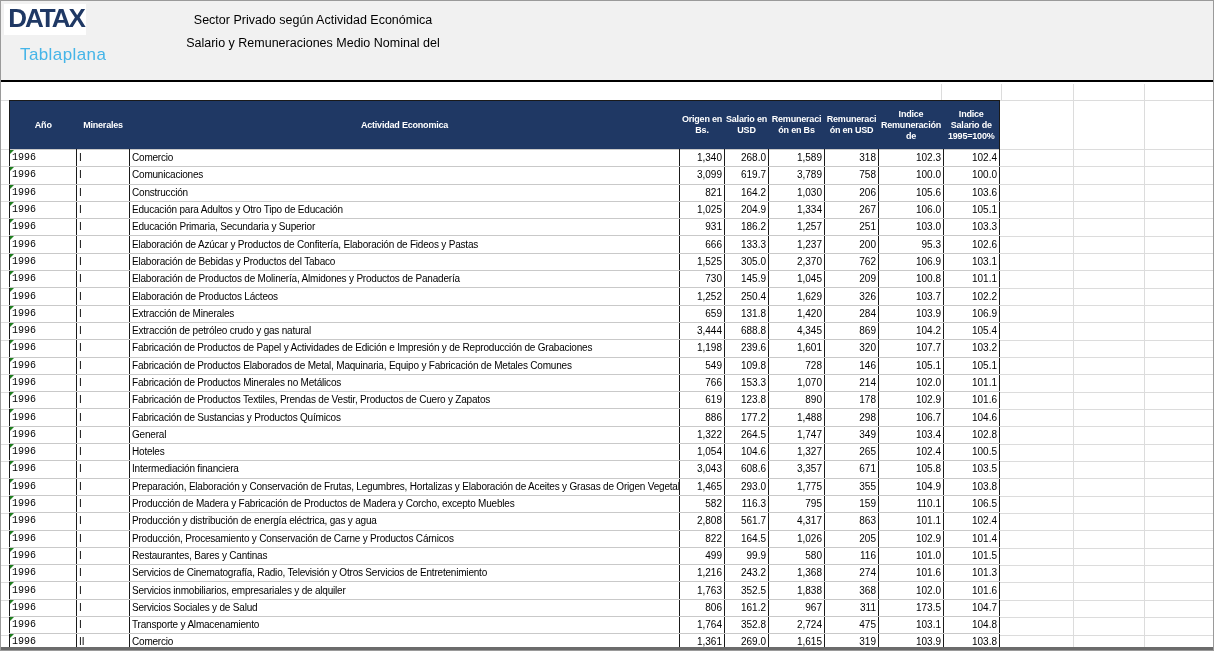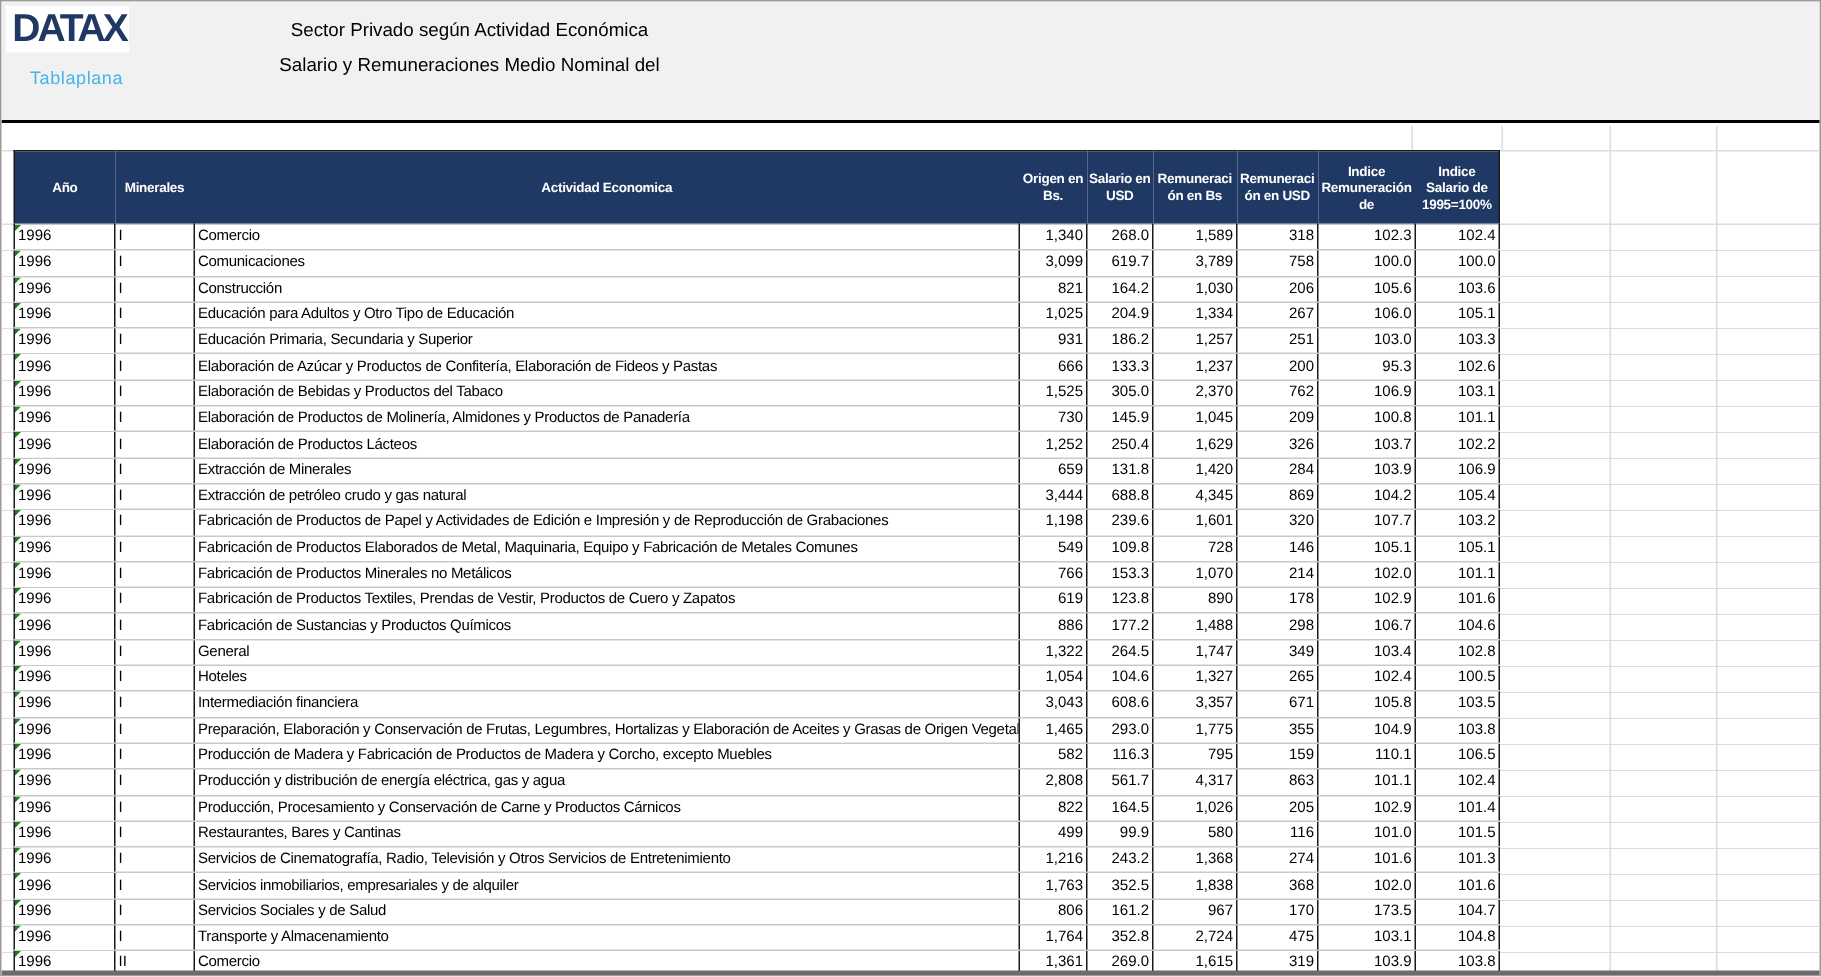--- a/index.html
+++ b/index.html
@@ -21,21 +21,21 @@
     position:absolute; left:3px; top:3px; width:82px; height:31px;
     background:#fff;
     text-align:center;
   }
   .brand {
     font-weight:bold; font-size:26px; line-height:29px;
     letter-spacing:-2px; color:#1f3864; padding-left:2px;
   }
   .brand-sub {
     position:absolute; left:19px; top:44px;
-    font-size:12px; letter-spacing:.4px; color:#45b5e8;text-align:right;
+    font-size:17px; letter-spacing:.4px; color:#45b5e8;text-align:right;
   }
   .title {
     position:absolute; left:152px; top:8px; width:320px;
     text-align:center; font-size:12.5px; line-height:23px; color:#000;
   }
 
   
   .grid-rows {
     position:absolute; left:0; top:148px; width:1214px; height:503px;
     background:repeating-linear-gradient(to bottom,
@@ -63,21 +63,21 @@
     text-align:center; vertical-align:middle;
     padding:0 1px; border:0; overflow-wrap:anywhere;
   }
   table.sheet tbody tr { height:17.3px; }
   table.sheet td {
     border-left:1px solid #1a1a1a; border-right:1px solid #1a1a1a;
     border-top:1px solid #c9c9c9; border-bottom:1px solid #c9c9c9;
     font-size:10px; line-height:16px; white-space:nowrap; overflow:hidden;
     vertical-align:middle; background:#fff;
   }
-  td.c-ano { text-align:left; padding-left:2px; position:relative; }
+  td.c-ano { text-align:left; padding-left:2px; position:relative;font-family:Liberation Mono, monospace; }
   td.c-tri { text-align:left; padding-left:2px; }
   td.c-act { text-align:left; padding-left:2px; letter-spacing:-.2px; }
   td.c-num { text-align:right; padding-right:2px; }
   .tri {
     position:absolute; left:0; top:0; width:0; height:0;
     border-top:4px solid #1e7e1e; border-right:4px solid transparent;
   }
 
   .bottom-edge {
     position:absolute; left:0; bottom:0; width:1214px; height:3px;
@@ -446,21 +446,21 @@
           <td class="c-num">101.6</td>
         </tr>
 
         <tr>
           <td class="c-ano"><span class="tri"></span><span>1996</span></td>
           <td class="c-tri">I</td>
           <td class="c-act">Servicios Sociales y de Salud</td>
           <td class="c-num">806</td>
           <td class="c-num">161.2</td>
           <td class="c-num">967</td>
-          <td class="c-num">170</td>
+          <td class="c-num">311</td>
           <td class="c-num">173.5</td>
           <td class="c-num">104.7</td>
         </tr>
 
         <tr>
           <td class="c-ano"><span class="tri"></span><span>1996</span></td>
           <td class="c-tri">I</td>
           <td class="c-act">Transporte y Almacenamiento</td>
           <td class="c-num">1,764</td>
           <td class="c-num">352.8</td>

